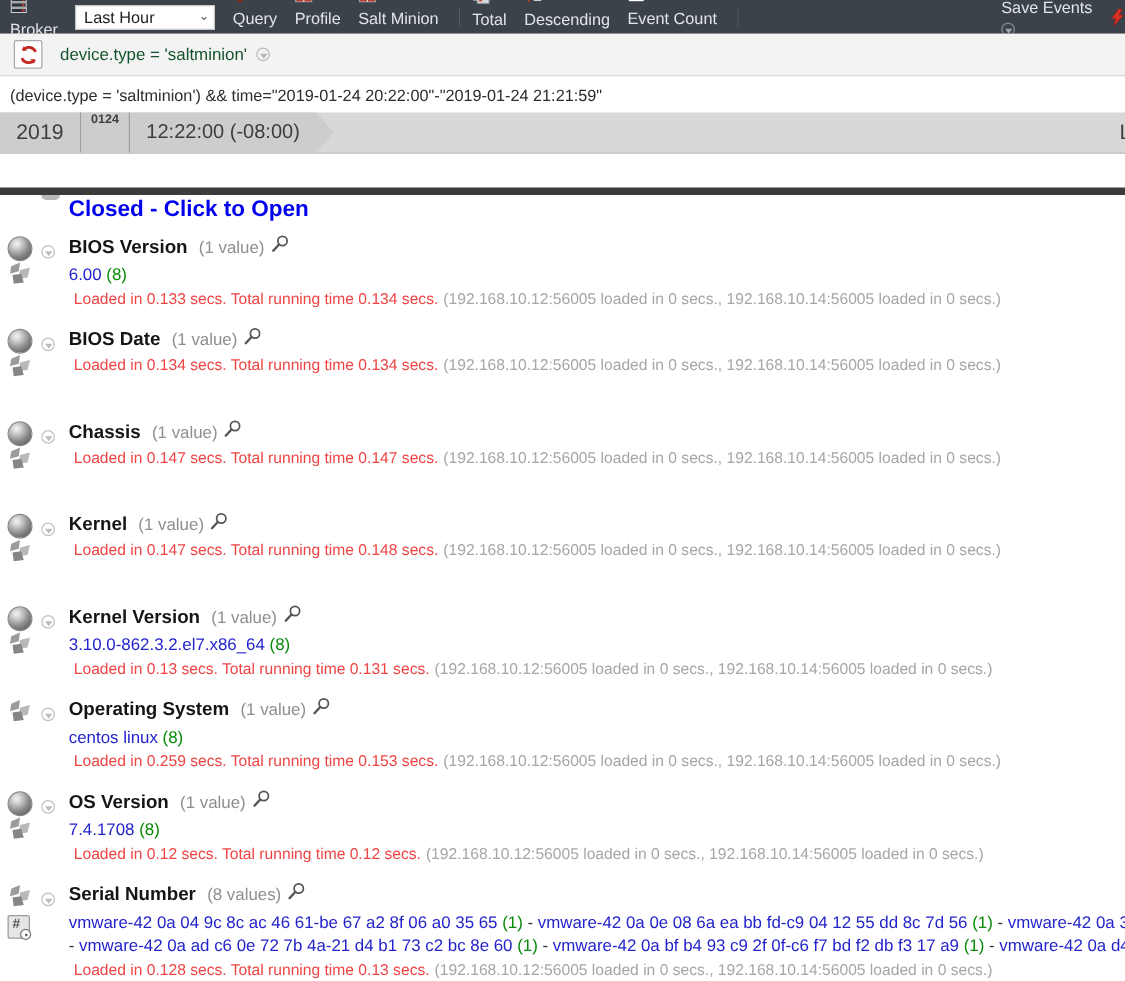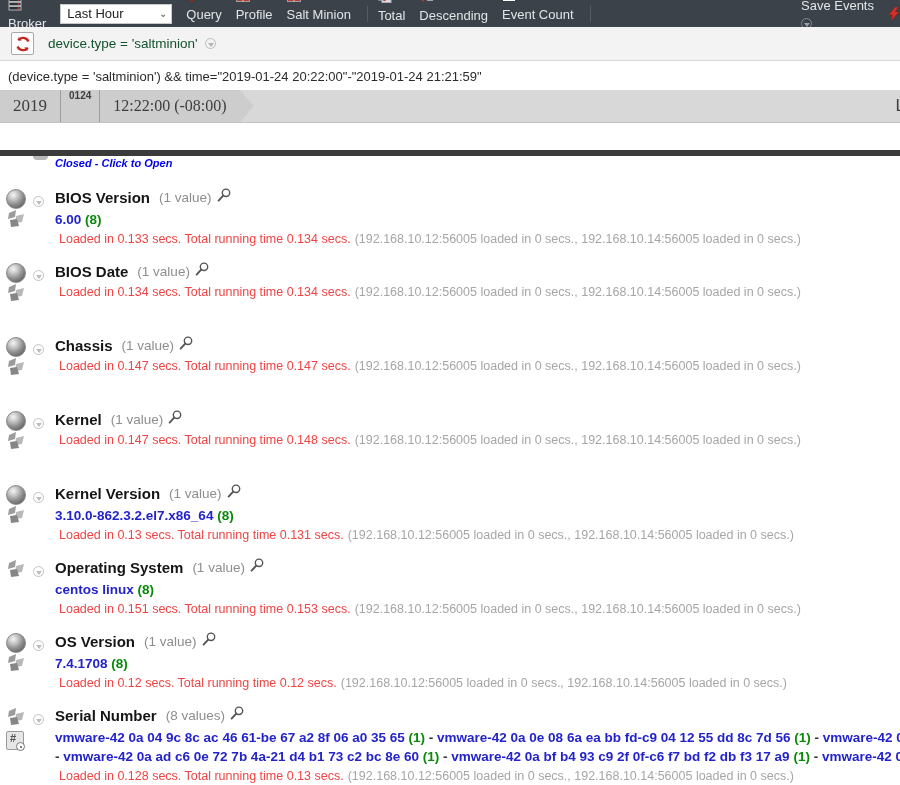--- a/index.html
+++ b/index.html
@@ -58,36 +58,36 @@
     background:#fff; display:flex; align-items:center;
   }
   .query-row .qtext { margin-left:8px; font-size:13px; color:#2b2b2b; }
 
   
   .timeline {
     position:absolute; top:90px; left:0; width:900px; height:33px;
     display:flex; align-items:stretch; background:#d8d8d8;
     border-bottom:1px solid #c2c2c2; color:#3d3d3d;
   }
-  .tl-cell { background:#cdcdcd; display:flex; align-items:center; padding:0 13px;font-family:Liberation Serif, serif; }
+  .tl-cell { background:#cdcdcd; display:flex; align-items:center; padding:0 13px; }
   .tl-div { width:1px; background:#9d9d9d; }
   .tl-year { font-size:17px; }
   .tl-md { font-size:10px; font-weight:bold; line-height:11px; text-align:center; padding:0 8px; flex-direction:row; justify-content:center; display:flex; background:#cdcdcd; }
   .tl-time { font-size:16px; }
   .tl-arrow { width:0; height:0; border-top:16.5px solid transparent; border-bottom:16.5px solid transparent; border-left:14px solid #cdcdcd; }
   .tl-rest { flex:1; display:flex; align-items:center; justify-content:flex-end; overflow:hidden; }
   .tl-right-label { font-size:17px; color:#3f3f3f; margin-right:-5px; }
 
   
   .dark-bar { position:absolute; top:150px; left:0; width:900px; height:6px; background:#3b3b3b; }
   .clipped-icon { position:absolute; top:156px; left:33px; width:15px; height:4px; background:#9a9a9a; border-radius:0 0 7px 7px; opacity:.7; }
 
   .closed-link {
-    position:absolute; top:157px; left:55px; font-size:11px; font-weight:bold;
-    color:#0000ee; cursor:pointer;font-style:italic;
+    position:absolute; top:157px; left:55px; font-size:18px; font-weight:bold;
+    color:#0000ee; cursor:pointer;
   }
 
   
   .sections { position:absolute; top:186px; left:0; width:900px; }
   .section { position:relative; padding-left:55px; margin-bottom:12px; min-height:62px; }
   .sec-icon-wrap { position:absolute; left:6px; top:3px; width:22px; height:22px; }
   .ball {
     width:20px; height:20px; border-radius:50%;
     background:radial-gradient(circle at 35% 28%, #f4f4f4 0%, #cfcfcf 22%, #8d8d8d 55%, #474747 100%);
     border:1px solid #8a8a8a;
@@ -110,21 +110,21 @@
   .sec-chevron::after {
     content:""; position:absolute; left:2px; top:3.5px;
     border-left:3px solid transparent; border-right:3px solid transparent;
     border-top:4px solid #bdbdbd;
   }
   .sec-title-line { display:flex; align-items:center; height:22px; }
   .sec-title { font-size:15px; font-weight:bold; color:#151515; }
   .sec-count { font-size:13.5px; color:#8e8e8e; margin-left:9px; }
   .sec-mag { margin-left:5px; margin-top:-4px; cursor:pointer; }
   .sec-values { font-size:13.5px; margin-top:2px; }
-  .value-line { height:19px; line-height:19px; white-space:nowrap; overflow:hidden;font-weight:bold; }
+  .value-line { height:19px; line-height:19px; white-space:nowrap; overflow:hidden; }
   .val { color:#2323cc; cursor:pointer; }
   .cnt { color:#0a8a0a; }
   .pre { color:#333; }
   .sec-status { font-size:12.5px; margin-top:3px; padding-left:4px; white-space:nowrap; overflow:hidden; }
   .loaded { color:#ef4444; }
   .hosts { color:#a6a6a6; margin-left:4px; }
 </style>
 </head>
 <body>
 
@@ -410,21 +410,21 @@
         <span class="sec-count">(1 value)</span>
         <svg class="sec-mag" width="14" height="14" viewBox="0 0 14 14">
           <circle cx="9" cy="4.8" r="3.7" fill="none" stroke="#555" stroke-width="1.4"></circle>
           <line x1="6.2" y1="7.6" x2="1.6" y2="12.6" stroke="#555" stroke-width="1.9" stroke-linecap="round"></line>
         </svg>
       </div>
       <div class="sec-values">
           <div class="value-line"><span class="val">centos linux</span><span class="cnt"> (8)</span></div>
         </div>
       <div class="sec-status">
-        <span class="loaded">Loaded in 0.151 secs. Total running time 0.153 secs.</span><span class="hosts">(192.168.10.12:56005 loaded in 0 secs., 192.168.10.14:56005 loaded in 0 secs.)</span>
+        <span class="loaded">Loaded in 0.259 secs. Total running time 0.153 secs.</span><span class="hosts">(192.168.10.12:56005 loaded in 0 secs., 192.168.10.14:56005 loaded in 0 secs.)</span>
       </div>
     </div>
   </div>
 
   <div class="section">
     <div class="sec-icon-wrap">
       <div class="ball"></div>
       <svg class="os-ic" width="22" height="20" viewBox="0 0 22 20" hidden="">
         <polygon points="3,4 10,1 9,8 2,10" fill="#9c9c9c"></polygon>
         <polygon points="10,7 18,5 16,13 9,14" fill="#b9b9b9"></polygon>

